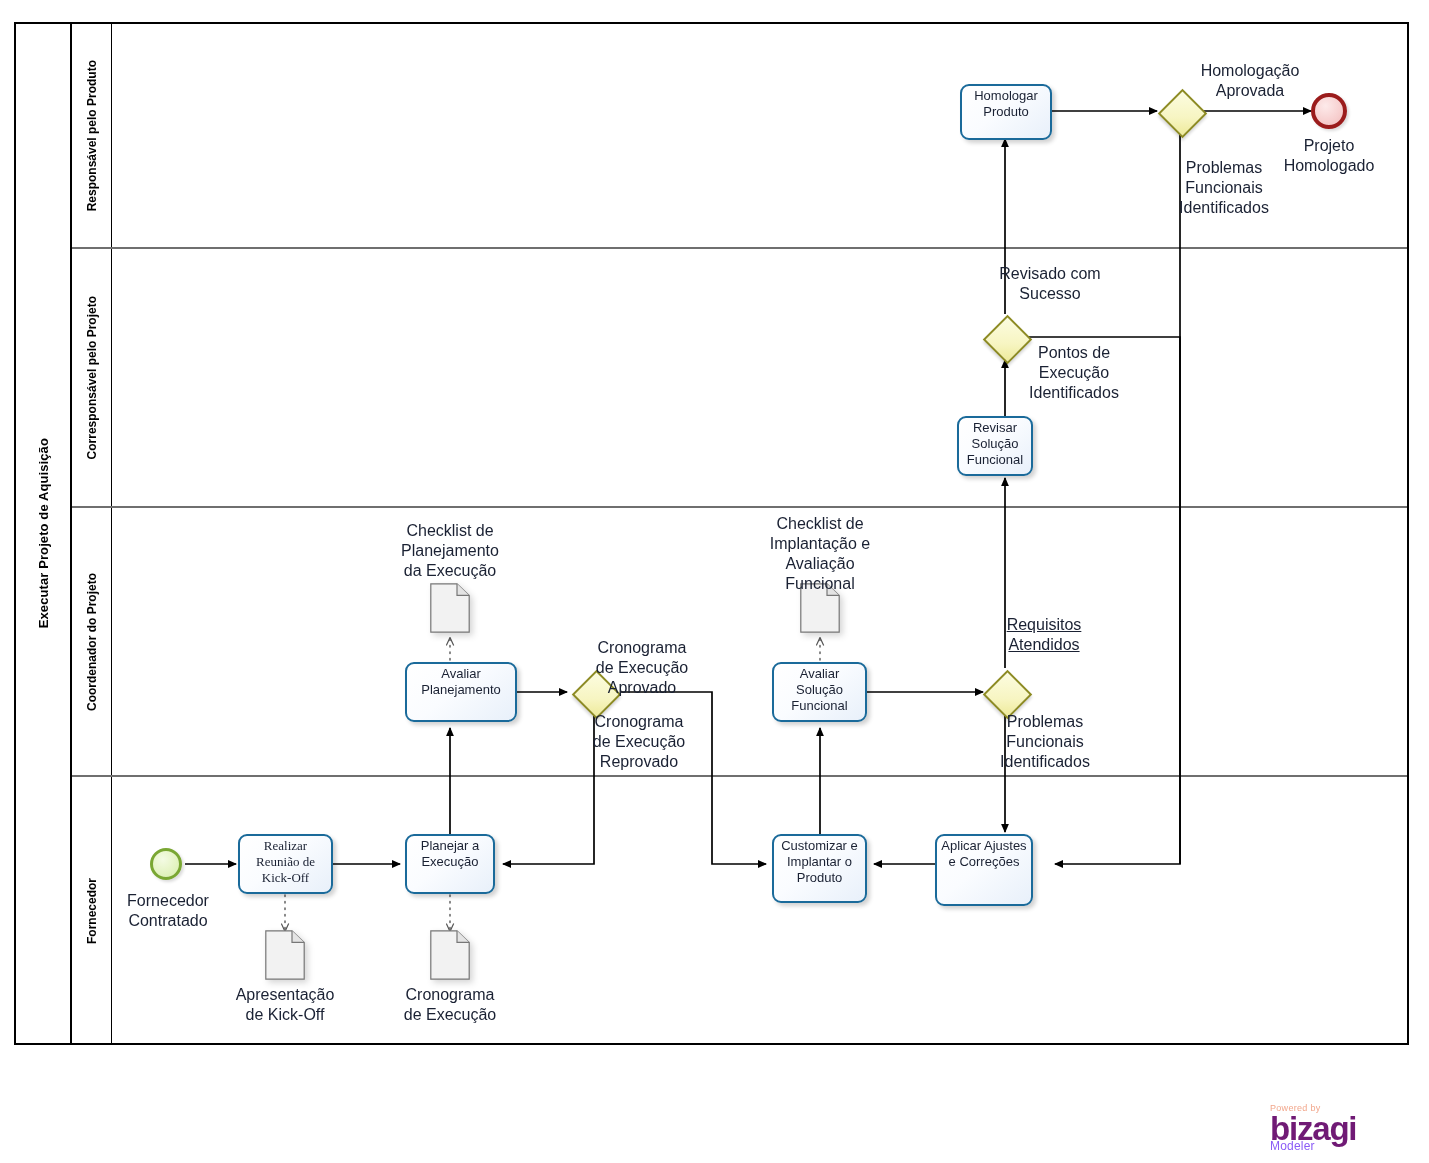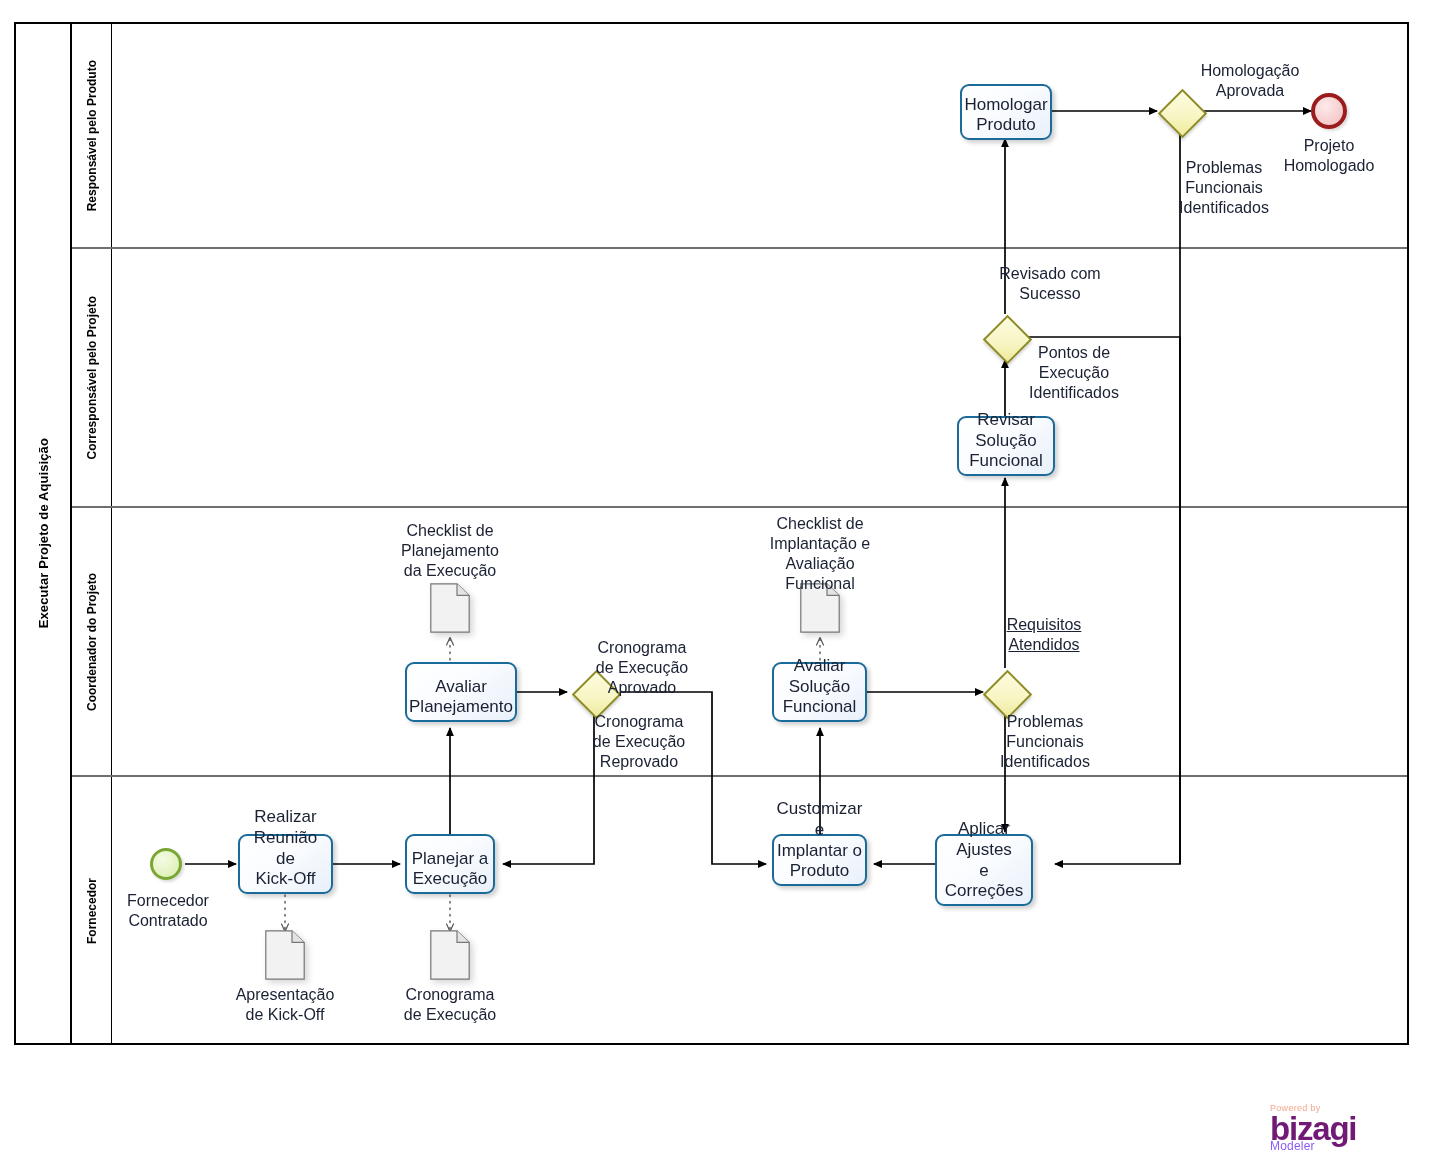--- a/index.html
+++ b/index.html
@@ -15,22 +15,22 @@
   .lane{position:absolute;left:56px;right:0;box-sizing:border-box;border-bottom:2px solid #6f6f6f;}
   .lane.last{border-bottom:none;}
   .lane-header{position:absolute;left:0;top:0;bottom:0;width:40px;border-right:1px solid #000;box-sizing:border-box;
                display:flex;align-items:center;justify-content:center;}
   .lane-header span{writing-mode:vertical-rl;transform:rotate(180deg);font-weight:bold;font-size:12px;color:#000;white-space:nowrap;}
 
   
   .task{position:absolute;box-sizing:border-box;border:2px solid #1a6a9a;border-radius:9px;
         background:linear-gradient(140deg,#ffffff 0%,#fafcff 45%,#e8f0fa 100%);
         box-shadow:3px 3px 4px rgba(0,0,0,.18);
-        display:flex;align-items:flex-end;justify-content:center;text-align:center;
-        font-size:17px;color:#1a2133;line-height:1.22;padding:2px 3px;}
+        display:flex;align-items:flex-start;justify-content:center;text-align:center;
+        font-size:13px;color:#1a2133;line-height:1.22;padding:2px 3px;}
 
   .gateway{position:absolute;width:44px;height:44px;}
   .gateway i{position:absolute;left:50%;top:50%;width:31px;height:31px;margin:-15.5px 0 0 -15.5px;
              transform:rotate(45deg);
              background:linear-gradient(135deg,#fcfce0 0%,#f7f5c2 60%,#eeea9a 100%);
              border:2px solid #8d8b22;box-shadow:2px 2px 3px rgba(0,0,0,.16);}
 
   .event{position:absolute;border-radius:50%;box-sizing:border-box;}
   .event.start{width:32px;height:32px;border:3px solid #7aa733;
      background:radial-gradient(circle at 38% 32%,#f4fbe4 0%,#e5f4c4 55%,#d6edaa 100%);
@@ -143,52 +143,52 @@
 
   <div class="event start" style="left:150px;top:848px;"></div>
   <div class="label" style="left: 106px; top: 891px; width: 124px; white-space: pre-line;">Fornecedor
 Contratado</div>
 
   <div class="event end" style="left:1311px;top:93px;"></div>
   <div class="label" style="left: 1267px; top: 136px; width: 124px; white-space: pre-line;">Projeto
 Homologado</div>
 
   <div class="task" style="left:238px;top:834px;width:95px;height:60px;">
-    <span style="white-space: pre-line;">Realizar
+    <span style="white-space: pre-line; font-family: Liberation Serif, serif;">Realizar
 Reunião de
 Kick-Off</span>
   </div>
 
   <div class="task" style="left:405px;top:834px;width:90px;height:60px;">
     <span style="white-space: pre-line;">Planejar a
 Execução</span>
   </div>
 
   <div class="task" style="left:405px;top:662px;width:112px;height:60px;">
     <span style="white-space: pre-line;">Avaliar
 Planejamento</span>
   </div>
 
-  <div class="task" style="left:772px;top:834px;width:95px;height:52px;">
+  <div class="task" style="left:772px;top:834px;width:95px;height:69px;">
     <span style="white-space: pre-line;">Customizar e
 Implantar o
 Produto</span>
   </div>
 
   <div class="task" style="left:772px;top:662px;width:95px;height:60px;">
     <span style="white-space: pre-line;">Avaliar Solução
 Funcional</span>
   </div>
 
   <div class="task" style="left:935px;top:834px;width:98px;height:72px;">
     <span style="white-space: pre-line;">Aplicar Ajustes
 e Correções</span>
   </div>
 
-  <div class="task" style="left:957px;top:416px;width:98px;height:60px;">
+  <div class="task" style="left:957px;top:416px;width:76px;height:60px;">
     <span style="white-space: pre-line;">Revisar Solução
 Funcional</span>
   </div>
 
   <div class="task" style="left:960px;top:84px;width:92px;height:56px;">
     <span style="white-space: pre-line;">Homologar
 Produto</span>
   </div>
 
   <div class="gateway" style="left:572px;top:670px;">

